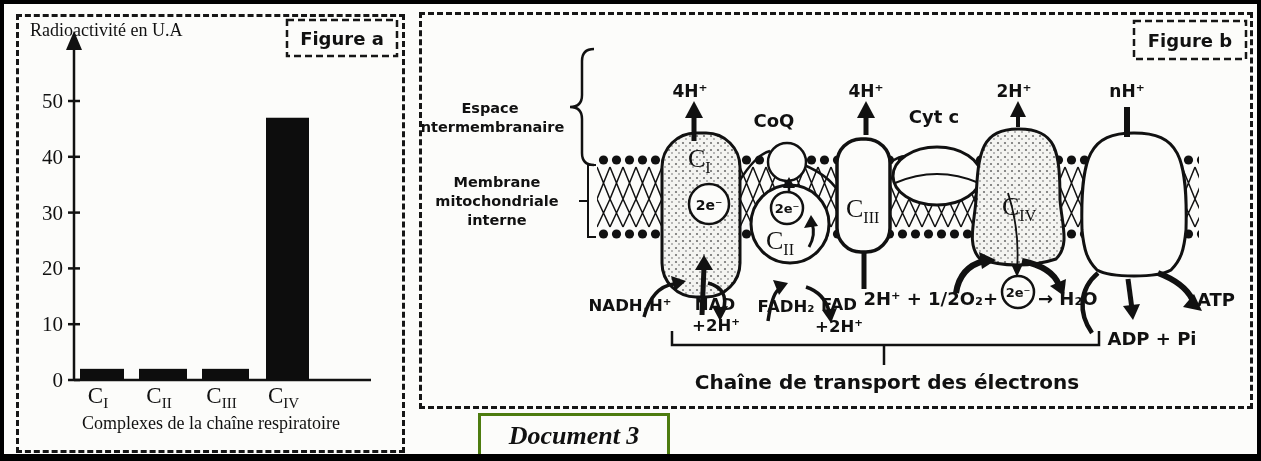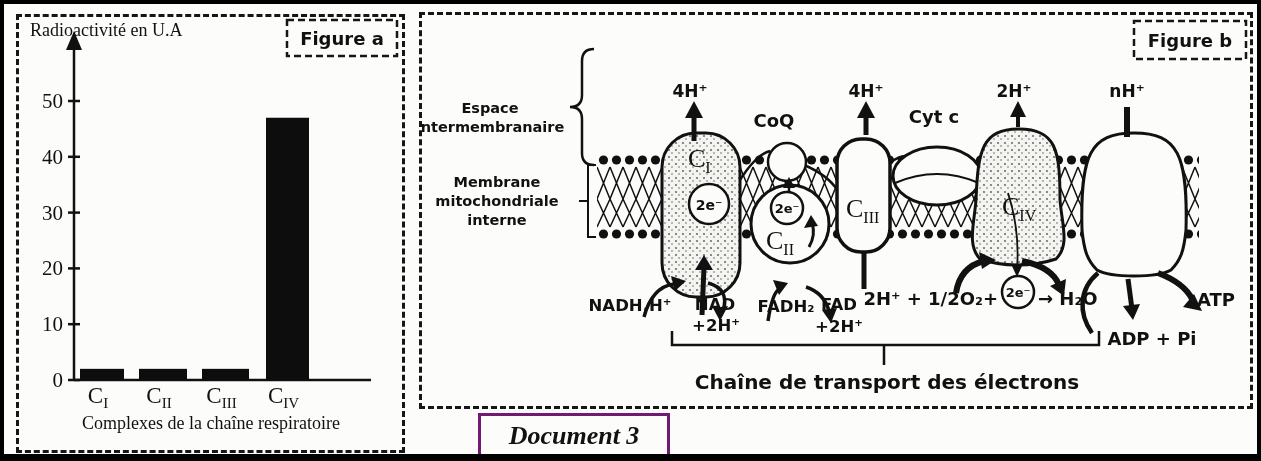--- a/index.html
+++ b/index.html
@@ -2,21 +2,21 @@
 <html><head>
 <meta charset="utf-8">
 <style>
   html,body{margin:0;padding:0;background:#555;}
   .frame{position:relative;width:1261px;height:461px;background:#fcfcfa;border:4px solid #000;
          border-bottom:7px solid #000;box-sizing:border-box;overflow:hidden;
          font-family:"DejaVu Sans",sans-serif;color:#111;}
   .panel{position:absolute;border:3px dashed #161616;background:#fcfcfa;box-sizing:border-box;}
   #fig-a-panel{left:12px;top:10px;width:389px;height:439px;}
   #fig-b-panel{left:415px;top:8px;width:834px;height:397px;text-align:center;}
-  .doc3{position:absolute;left:474px;top:409px;width:192px;height:46px;border:3px solid #701a75;
+  .doc3{position:absolute;left:474px;top:409px;width:192px;height:46px;border:3px solid #4d7c0f;
         background:#fcfcfa;display:flex;align-items:center;justify-content:center;
         font:bold italic 26px "Liberation Serif",serif;box-sizing:border-box;}
   svg{display:block;}
   svg text{fill:#111;}
   .bs{font-family:"DejaVu Sans",sans-serif;font-weight:bold;}
   .sf{font-family:"Liberation Serif",serif;}
   .ink{stroke:#111;fill:none;}
   .blk{fill:#111;stroke:none;}
 </style>
 </head>

